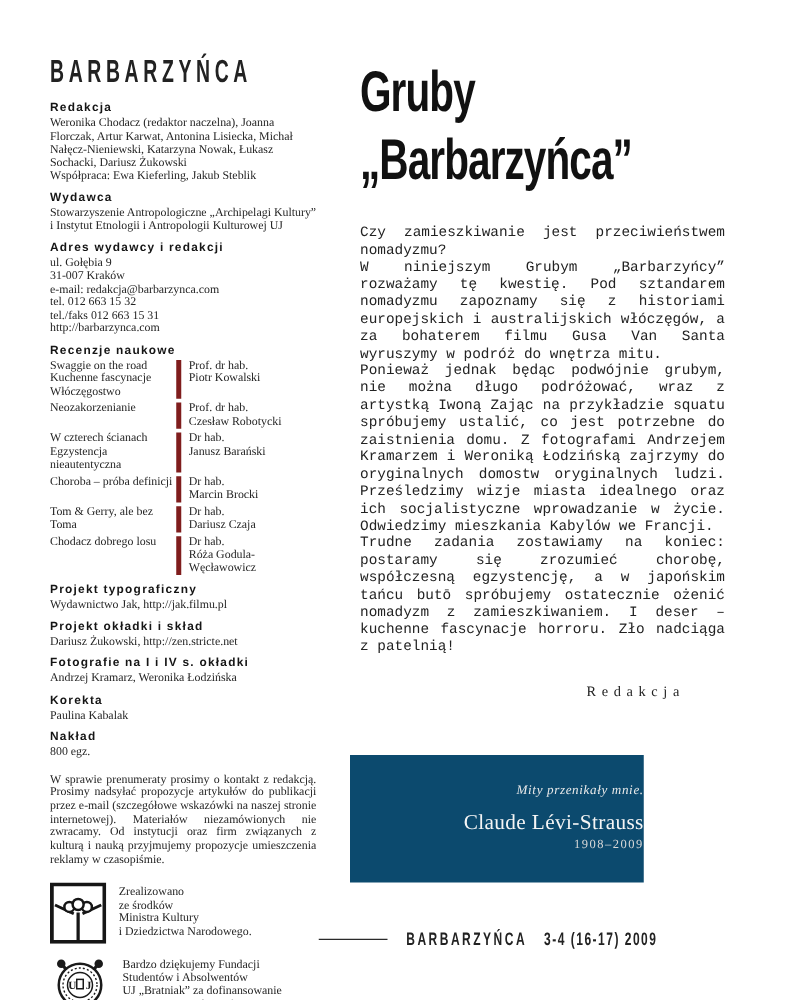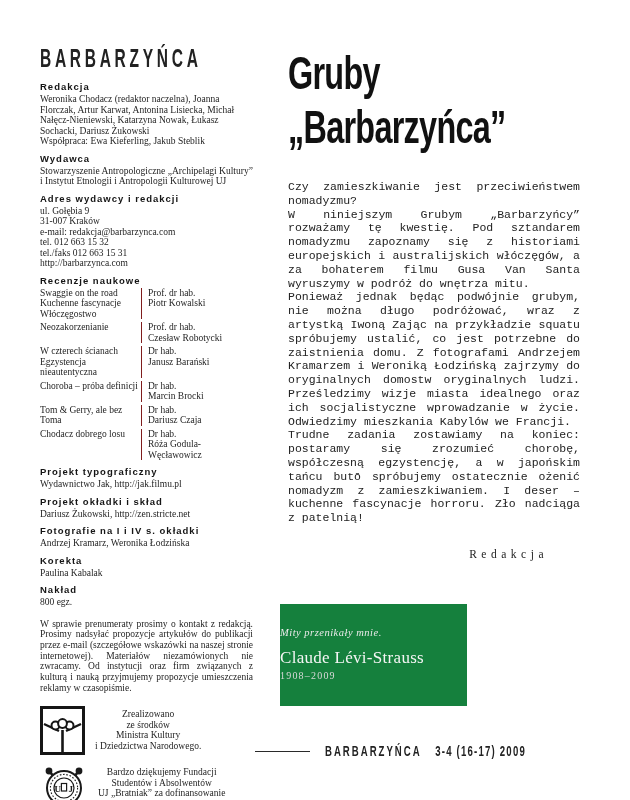--- a/index.html
+++ b/index.html
@@ -10,35 +10,35 @@
   .pre{white-space:pre-line;}
 
   
   .left{position:absolute;left:40px;top:44px;width:213px;}
   .brand{font-size:21px;letter-spacing:5px;transform:scale(0.74,1.22);transform-origin:left top;margin-bottom:13px;color:#222;}
   .sec{margin-bottom:6px;}
   .h{font-family:"Liberation Sans",sans-serif;font-weight:700;font-size:9.5px;letter-spacing:1px;margin:0 0 2px 0;color:#151515;}
   .b{font-family:"Liberation Serif",serif;font-size:9.5px;line-height:10.5px;margin:0;color:#242424;}
   .reviews-row{display:flex;margin-bottom:3px;}
   .reviews-row .t{flex:0 0 101px;}
-  .reviews-row .r{border-left:1px solid #7f1d1d;padding-left:6px;flex:1;}
+  .reviews-row .r{border-left:4px solid #7f1d1d;padding-left:6px;flex:1;}
   .fine{font-family:"Liberation Serif",serif;font-size:9.5px;line-height:10.7px;text-align:justify;margin:11px 0 13px 0;color:#242424;}
   .credit{display:flex;gap:10px;align-items:flex-start;margin-bottom:9px;}
-  .credit .b{margin-top:3px;text-align:center;}
+  .credit .b{margin-top:3px;}
   .credit svg{flex:0 0 auto;display:block;}
 
   
   .right{position:absolute;left:288px;top:46px;width:292px;}
   .title{font-family:"Liberation Sans",sans-serif;font-weight:700;font-size:45px;line-height:53px;letter-spacing:-1px;margin:0;color:#111;transform:scale(0.72,1.02);transform-origin:left top;white-space:pre-line;}
   .article-body{margin-top:28px;}
   .article-body p{font-family:Liberation Mono, monospace;font-size:11.5px;line-height:13.8px;text-align:justify;margin:0;color:#222;}
   .signature{margin-top:23px;text-align:right;padding-right:32px;font-family:"Liberation Serif",serif;font-size:11.5px;letter-spacing:4.5px;color:#222;}
 
   
-  .memorial{position:absolute;left:280px;top:604px;width:187px;height:102px;background:#15803d;color:#f0f0f0;text-align:left;font-family:"Liberation Serif",serif;}
+  .memorial{position:absolute;left:280px;top:604px;width:235px;height:102px;background:#0c4a6e;color:#f0f0f0;text-align:right;font-family:"Liberation Serif",serif;}
   .m-quote{font-style:italic;font-size:10.5px;letter-spacing:0.5px;padding-top:23px;color:#eaeaea;}
   .m-name{font-size:17px;letter-spacing:0.3px;margin-top:10px;color:#f5f5f5;}
   .m-years{font-size:10px;letter-spacing:1.2px;margin-top:2px;color:#d8d8d8;}
 
   
   .footer{position:absolute;left:255px;top:744px;display:flex;align-items:center;height:14px;}
   .f-rule{width:55px;height:1px;background:#2a2a2a;margin-right:15px;}
   .f-text{display:flex;gap:17px;transform:scale(0.8,1.2);transform-origin:left center;}
   .f-mag{font-size:12px;letter-spacing:2.5px;color:#222;}
   .f-issue{font-size:12px;letter-spacing:1.5px;color:#222;}

